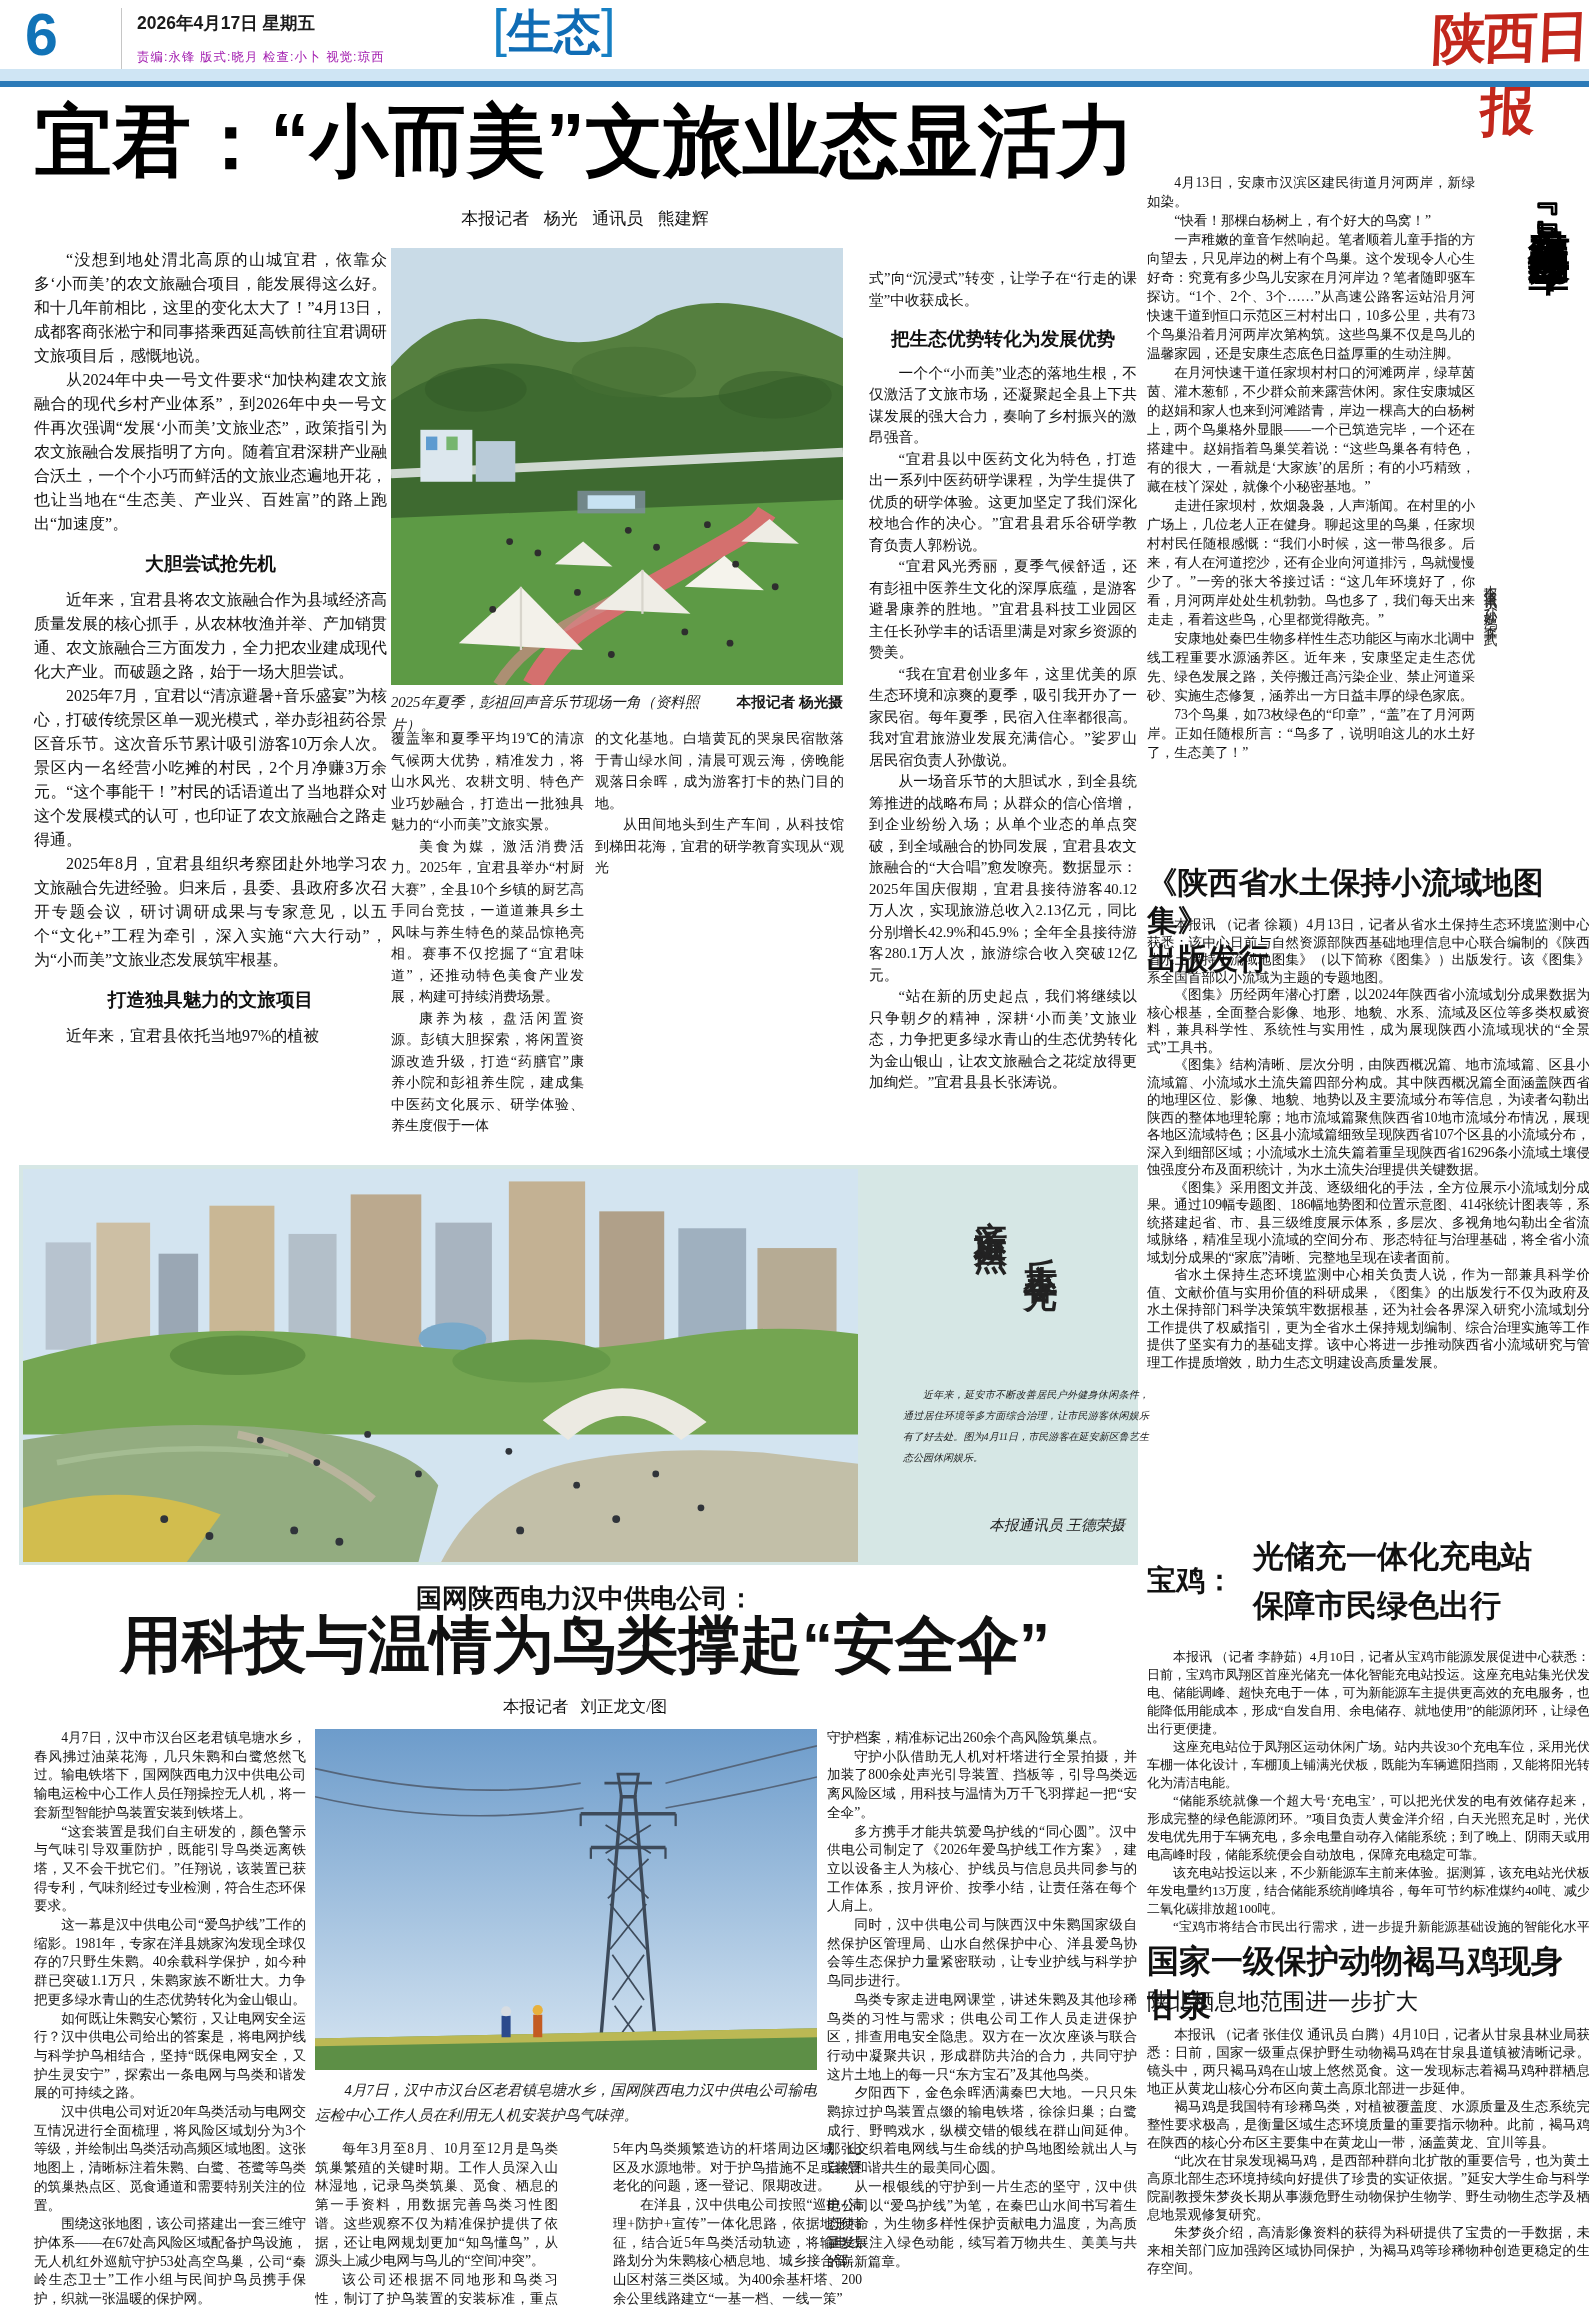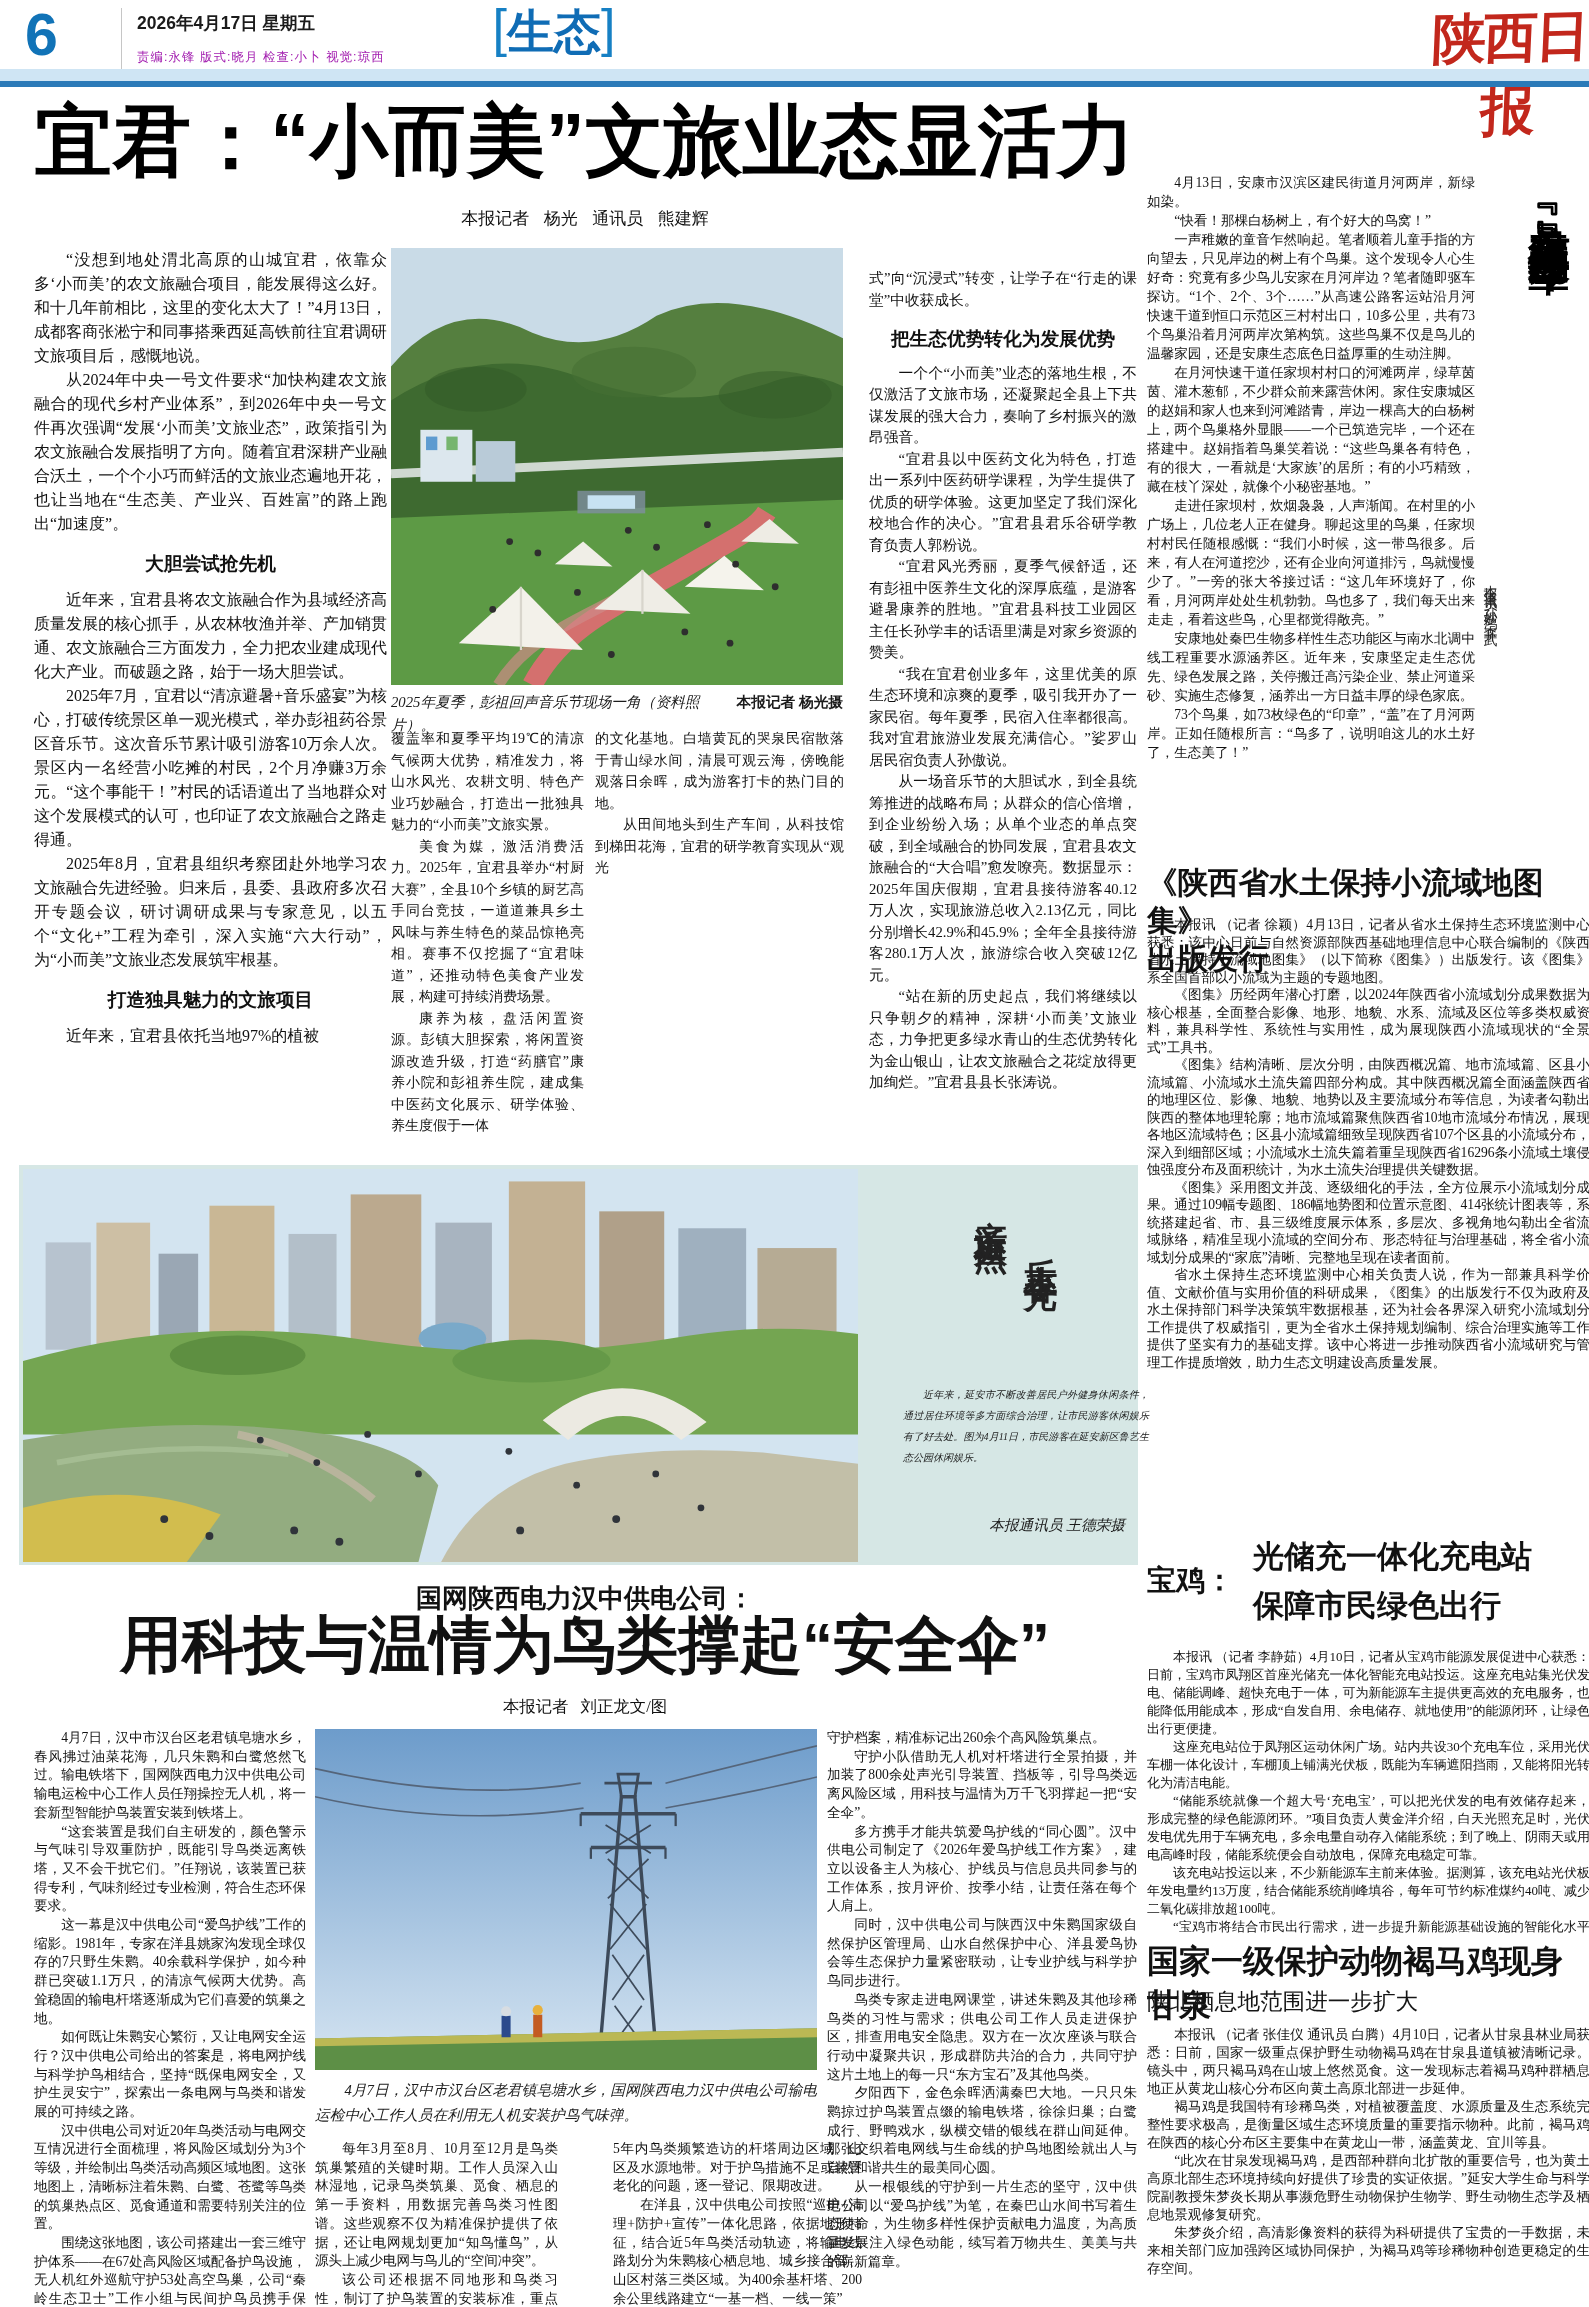--- a/index.html
+++ b/index.html
@@ -228,21 +228,21 @@
     </div>
   <div class="abs n-credit caption">本报通讯员  王德荣摄</div>
 
   <div class="abs p-kicker">国网陕西电力汉中供电公司：</div>
   <h1 class="abs p-headline" style="margin:0;">用科技与温情为鸟类撑起“安全伞”</h1>
   <div class="abs p-byline">本报记者  刘正龙文/图</div>
 
   <div class="abs col p-col p-col1">
       <p>4月7日，汉中市汉台区老君镇皂塘水乡，春风拂过油菜花海，几只朱鹮和白鹭悠然飞过。输电铁塔下，国网陕西电力汉中供电公司输电运检中心工作人员任翔操控无人机，将一套新型智能护鸟装置安装到铁塔上。</p>
       <p>“这套装置是我们自主研发的，颜色警示与气味引导双重防护，既能引导鸟类远离铁塔，又不会干扰它们。”任翔说，该装置已获得专利，气味剂经过专业检测，符合生态环保要求。</p>
-      <p>这一幕是汉中供电公司“爱鸟护线”工作的缩影。1981年，专家在洋县姚家沟发现全球仅存的7只野生朱鹮。40余载科学保护，如今种群已突破1.1万只，的清凉气候两大优势。高耸稳固的输电杆塔逐渐成为它们喜爱的筑巢之地。</p>
+      <p>这一幕是汉中供电公司“爱鸟护线”工作的缩影。1981年，专家在洋县姚家沟发现全球仅存的7只野生朱鹮。40余载科学保护，如今种群已突破1.1万只，朱鹮家族不断壮大。力争把更多绿水青山的生态优势转化为金山银山。</p>
       <p>如何既让朱鹮安心繁衍，又让电网安全运行？汉中供电公司给出的答案是，将电网护线与科学护鸟相结合，坚持“既保电网安全，又护生灵安宁”，探索出一条电网与鸟类和谐发展的可持续之路。</p>
       <p>汉中供电公司对近20年鸟类活动与电网交互情况进行全面梳理，将风险区域划分为3个等级，并绘制出鸟类活动高频区域地图。这张地图上，清晰标注着朱鹮、白鹭、苍鹭等鸟类的筑巢热点区、觅食通道和需要特别关注的位置。</p>
       <p>围绕这张地图，该公司搭建出一套三维守护体系——在67处高风险区域配备护鸟设施，无人机红外巡航守护53处高空鸟巢，公司“秦岭生态卫士”工作小组与民间护鸟员携手保护，织就一张温暖的保护网。</p>
     </div>
 
   <div class="abs p-photo">
     <svg viewBox="0 0 888 604" preserveAspectRatio="none">
       <defs>
         <linearGradient id="sky" x1="0" y1="0" x2="0" y2="1">
           <stop offset="0" stop-color="#6d9ccb"></stop>

